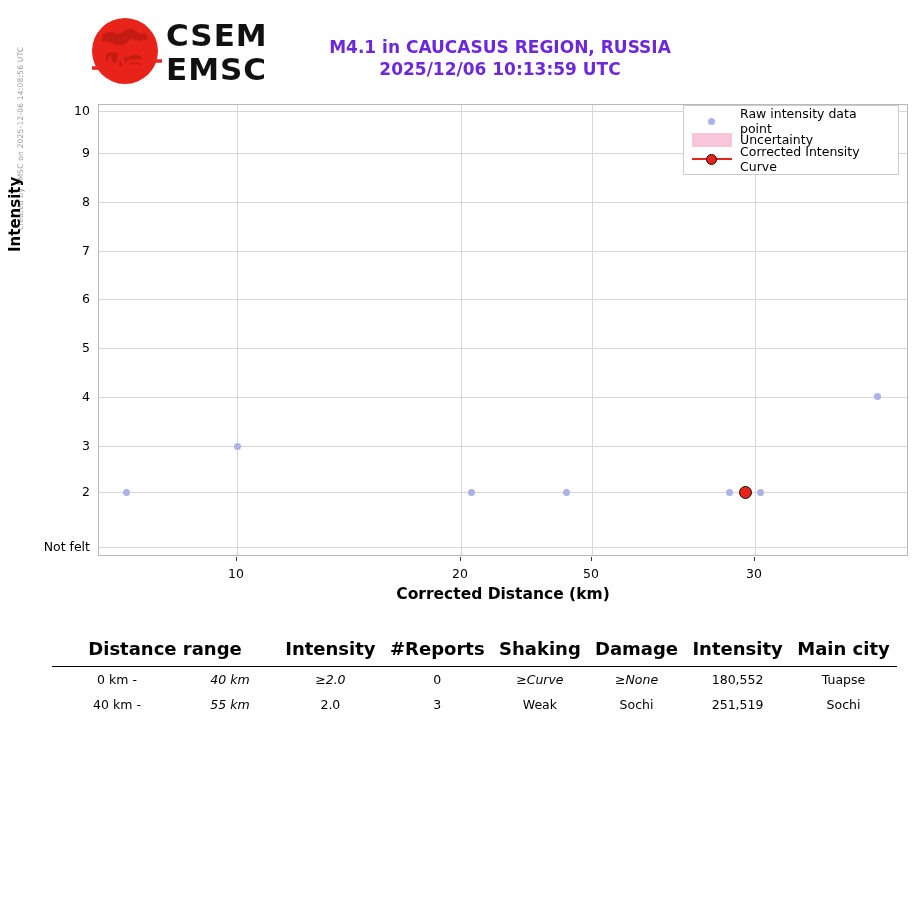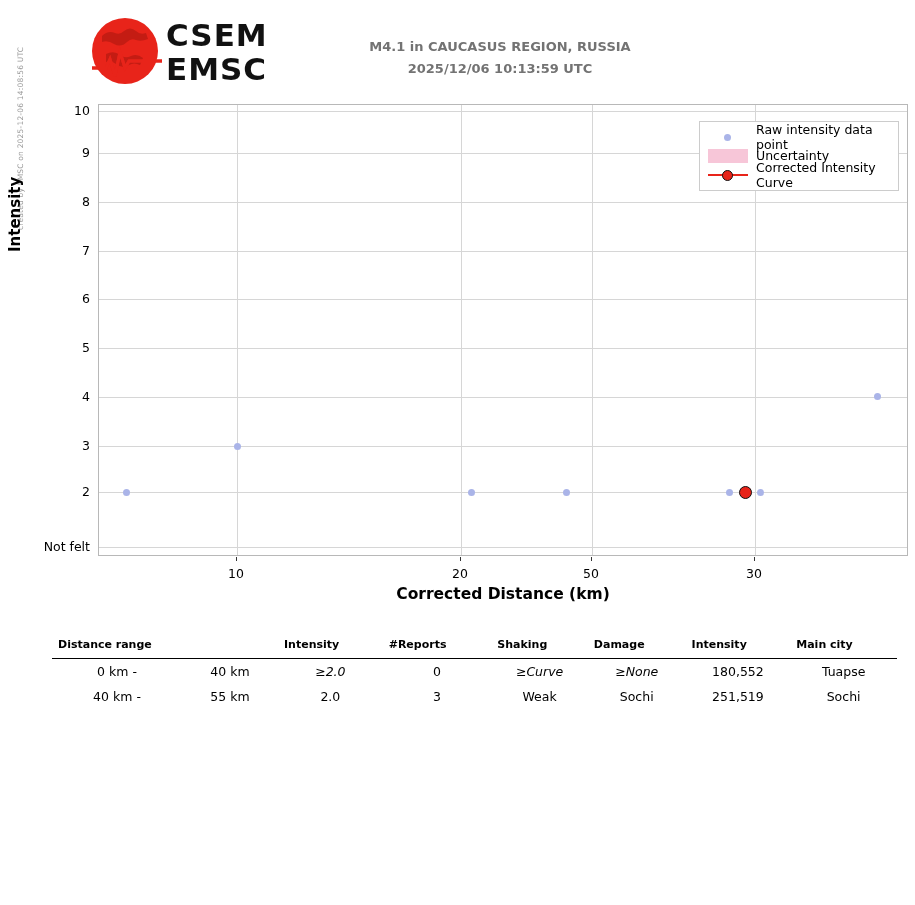--- a/index.html
+++ b/index.html
@@ -61,23 +61,23 @@
   
   .title-block {
     position: absolute;
     left: 280px;
     top: 36px;
     width: 440px;
     text-align: center;
   }
   .title-line {
     font-weight: bold;
-    font-size: 13px;
+    font-size: 17px;
     line-height: 22px;
-    color: #737373;
+    color: #6d28d9;
   }
 
   
   .plot-wrap {
     position: absolute;
     left: 0;
     top: 0;
     width: 915px;
     height: 905px;
   }
@@ -170,22 +170,22 @@
     border-radius: 50%;
     background: #e8241a;
     border: 1.6px solid #111;
     box-sizing: border-box;
   }
 
   
   .legend {
     position: absolute;
     right: 8px;
-    top: 16px;
-    width: 200px;
+    top: 0;
+    width: 216px;
     background: #ffffff;
     border: 1px solid #cccccc;
     padding: 5px 6px 6px 6px;
     box-sizing: border-box;
   }
   .legend-row {
     display: flex;
     align-items: center;
     height: 19px;
     font-size: 12.5px;
@@ -241,35 +241,35 @@
     top: 636px;
     width: 845px;
   }
   table.summary {
     border-collapse: collapse;
     width: 845px;
     font-size: 12.5px;
   }
   table.summary th {
     font-weight: bold;
-    font-size: 11px;
+    font-size: 18px;
     padding: 2px 6px 7px 6px;
-    text-align: left;
+    text-align: center;
     white-space: nowrap;
   }
   table.summary thead tr {
     border-bottom: 1.3px solid #000;
   }
   table.summary td {
     padding: 5px 6px;
     text-align: center;
     white-space: nowrap;
   }
   td.range-low { text-align: right; width: 118px; padding-right: 2px; }
-  td.range-high { text-align: left; width: 84px; padding-left: 6px; }
+  td.range-high { text-align: left; width: 84px; padding-left: 6px; font-style: italic; }
   th.range-head { text-align: center; }
   .ital { font-style: italic; }
   td.maincity { text-align: right; padding-right: 8px; margin-top: 36px; }
   th.maincity-head { text-align: right; padding-right: 8px; }
   td.pop { text-align: right; padding-right: 22px; }
   th.pop-head { text-align: right; padding-right: 20px; }
 </style>
 </head>
 <body>
 

